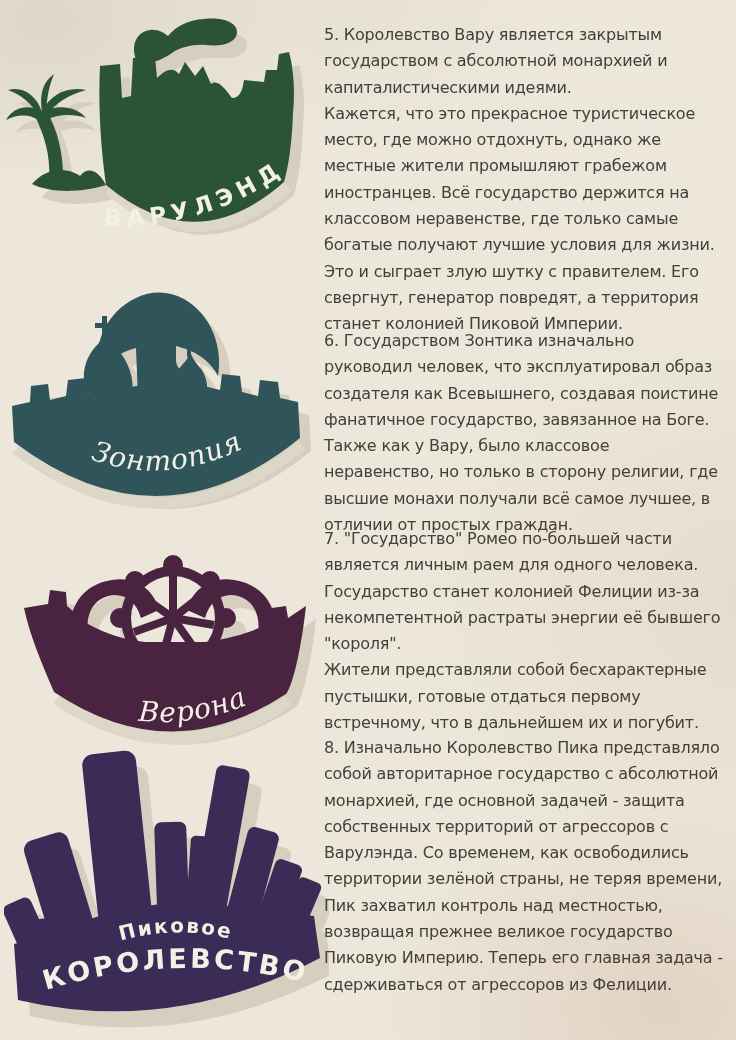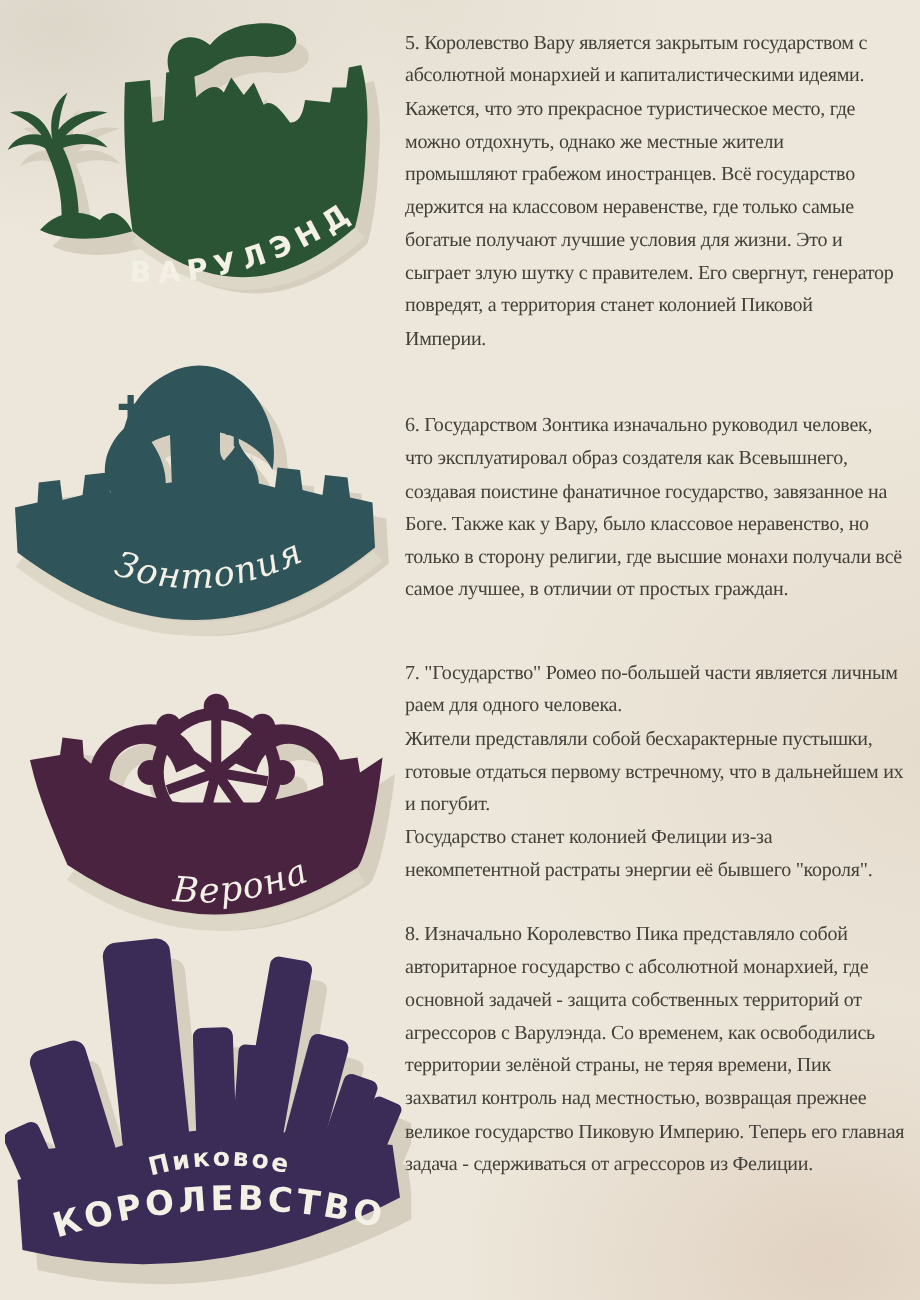--- a/index.html
+++ b/index.html
@@ -11,21 +11,20 @@
       radial-gradient(360px 240px at 6% 2%, rgba(178,172,158,0.28), transparent 70%),
       radial-gradient(300px 200px at 45% 0%, rgba(190,184,168,0.15), transparent 70%),
       #ece7da;
     font-family:"DejaVu Sans",sans-serif;
   }
   .illus{position:absolute;}
   .textblock{
     position:absolute;
     font-size:16px;line-height:26.3px;color:#43403a;
     letter-spacing:-0.2px;
-    font-family:Liberation Serif, serif;
   }
   .textblock p{margin:0;}
   .label-print{font-family:"DejaVu Sans",sans-serif;font-weight:bold;fill:#f3f0e5;}
   .label-script{font-family:"DejaVu Serif",serif;font-style:italic;fill:#f3f0e5;}
 </style>
 </head>
 <body>
 
 <svg class="illus" style="left:6px;top:8px" width="320" height="235" viewBox="0 0 320 235">
   <g fill="#d6cfbf" transform="translate(10,13)">
@@ -124,22 +123,22 @@
     <path d="M254 138 C278 94 264 54 224 48 C200 44 182 58 177 78 L195 86 C200 68 214 60 228 64 C250 70 256 98 238 132 Z"></path>
   </g>
   <path id="ver-arc" d="M96 182 Q180 206 268 158" fill="none"></path>
   <text class="label-script" font-size="28" letter-spacing="1" text-anchor="middle">
     <textPath href="#ver-arc" startOffset="50%">Верона</textPath>
   </text>
 </svg>
 
 <div class="textblock" style="left:324px;top:526px;width:402px">
   <p>7. "Государство" Ромео по-большей части является личным раем для одного человека.</p>
+  <p>Государство станет колонией Фелиции из-за некомпетентной растраты энергии её бывшего "короля".</p>
   <p>Жители представляли собой бесхарактерные пустышки, готовые отдаться первому встречному, что в дальнейшем их и погубит.</p>
-  <p>Государство станет колонией Фелиции из-за некомпетентной растраты энергии её бывшего "короля".</p>
 </div>
 
 <svg class="illus" style="left:4px;top:748px" width="325" height="292" viewBox="0 0 325 292">
   <g fill="#d6cfbf" transform="translate(12,16)">
     <rect x="12" y="150" width="30" height="75" rx="7" transform="rotate(-24 27 190)"></rect>
     <rect x="34" y="86" width="46" height="120" rx="10" transform="rotate(-17 57 146)"></rect>
     <rect x="86" y="4" width="54" height="170" rx="11" transform="rotate(-6 113 90)"></rect>
     <rect x="152" y="74" width="32" height="110" rx="7" transform="rotate(-2 168 130)"></rect>
     <rect x="184" y="88" width="22" height="90" rx="5" transform="rotate(4 195 133)"></rect>
     <rect x="200" y="18" width="34" height="150" rx="7" transform="rotate(10 217 93)"></rect>

